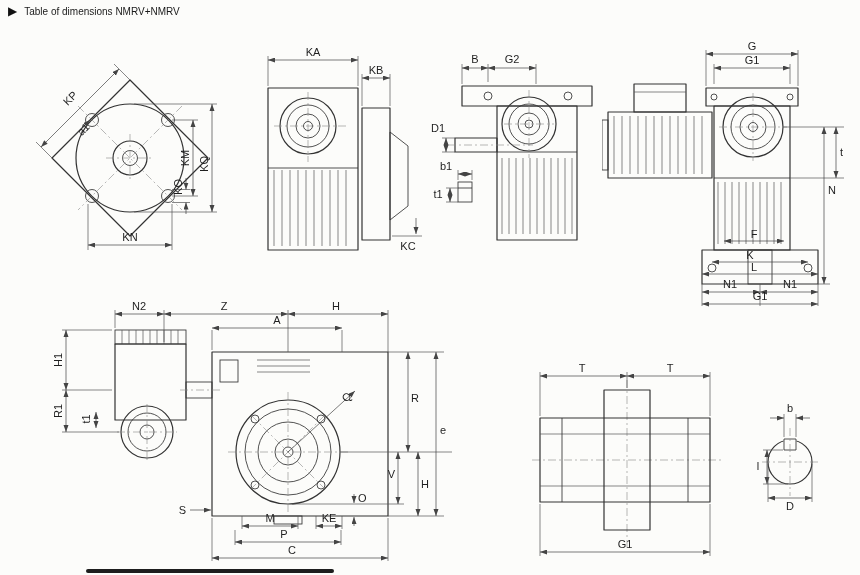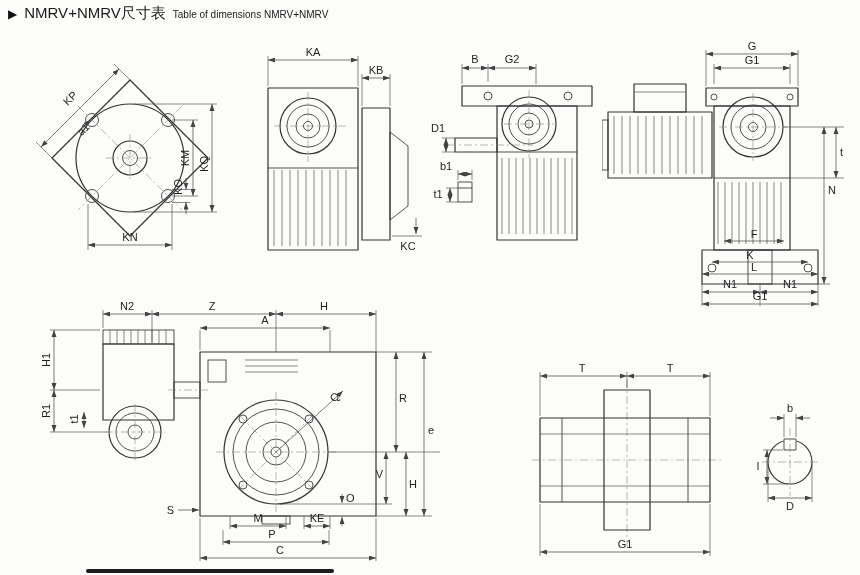--- a/index.html
+++ b/index.html
@@ -33,21 +33,20 @@
         <path d="M0,0 L7,2.5 L0,5 z" fill="#444"></path>
       </marker>
       <marker id="as" markerWidth="8" markerHeight="6" refX="0" refY="2.5" orient="auto" markerUnits="userSpaceOnUse">
         <path d="M7,0 L0,2.5 L7,5 z" fill="#444"></path>
       </marker>
     </defs>
   </svg>
 
   <div class="title">
     <span class="marker">▶</span>
-    <span class="zh">NMRV+NMRV尺寸表</span>
     <span class="en">Table of dimensions NMRV+NMRV</span>
   </div>
 
   <div class="view" style="left:22px;top:46px;width:220px;height:215px">
     <svg width="220" height="215" viewBox="0 0 220 215">
       <g>
         <polygon class="ln" points="108,34 186,112 108,190 30,112"></polygon>
         <circle class="ln" cx="108" cy="112" r="54"></circle>
         <circle class="ln2" cx="70" cy="74" r="6.5"></circle>
         <circle class="ln2" cx="146" cy="74" r="6.5"></circle>
@@ -234,21 +233,21 @@
         <text x="152" y="202" text-anchor="middle" font-size="10">F</text>
         <text x="148" y="223" text-anchor="middle" font-size="10">K</text>
         <text x="152" y="235" text-anchor="middle" font-size="10">L</text>
         <text x="128" y="252" text-anchor="middle">N1</text>
         <text x="188" y="252" text-anchor="middle">N1</text>
         <text x="158" y="264" text-anchor="middle">G1</text>
       </g>
     </svg>
   </div>
 
-  <div class="view" style="left:40px;top:298px;width:410px;height:277px">
+  <div class="view" style="left:52px;top:298px;width:410px;height:277px">
     <svg width="410" height="277" viewBox="0 0 410 277">
       <g>
         <rect class="ln2" x="63" y="32" width="71" height="14"></rect>
         <path class="th" d="M70,32V46 M77,32V46 M84,32V46 M91,32V46 M98,32V46 M105,32V46 M112,32V46 M119,32V46 M126,32V46"></path>
         <rect class="ln" x="63" y="46" width="71" height="76"></rect>
         <circle class="ln" cx="95" cy="134" r="26"></circle>
         <circle class="ln2" cx="95" cy="134" r="19"></circle>
         <circle class="ln2" cx="95" cy="134" r="7"></circle>
         <rect class="ln2" x="134" y="84" width="26" height="16"></rect>
       </g>

